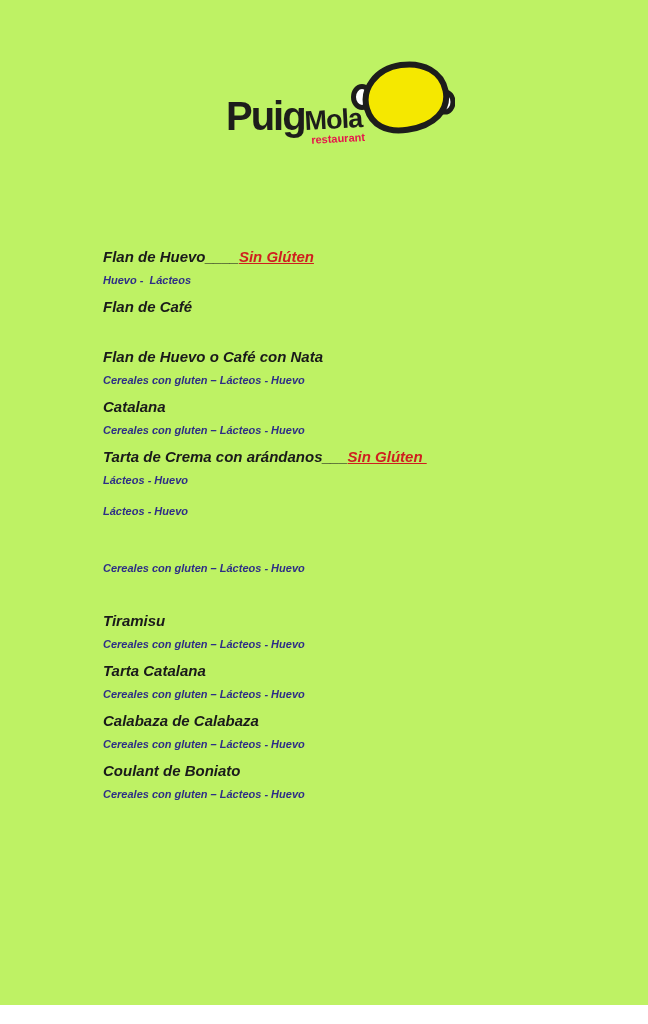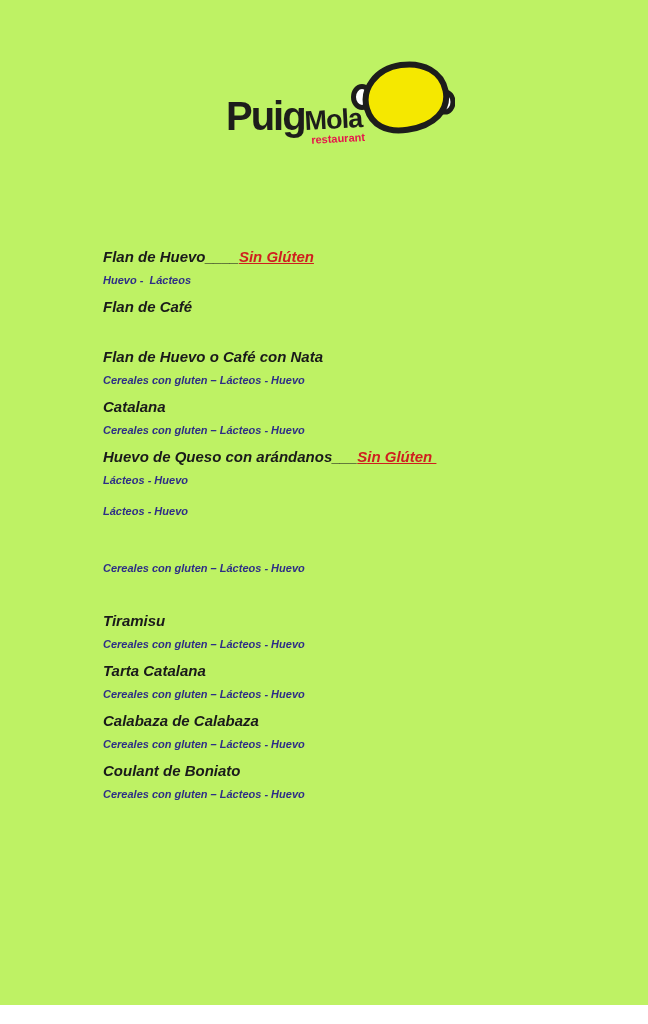--- a/index.html
+++ b/index.html
@@ -69,21 +69,21 @@
     <div class="item-name"><span class="n-bold">Flan de Huevo o Café con Nata</span></div>
     <div class="item-allergens allergens">Cereales con gluten – Lácteos - Huevo</div>
   </div>
 
   <div class="item">
     <div class="item-name"><span class="n-bold">Catalana</span></div>
     <div class="item-allergens allergens">Cereales con gluten – Lácteos - Huevo</div>
   </div>
 
   <div class="item">
-    <div class="item-name"><span class="n-bold">Huevo de Queso con arándanos</span><span class="leader">___</span><span class="sin-gluten">Sin Glúten&nbsp;</span></div>
+    <div class="item-name"><span class="n-bold">Tarta de Crema con arándanos</span><span class="leader">___</span><span class="sin-gluten">Sin Glúten&nbsp;</span></div>
     <div class="item-allergens allergens">Lácteos - Huevo</div>
   </div>
 
   <div class="item">
     <div class="item-allergens allergens">Lácteos - Huevo</div>
   </div>
 
   <div class="item">
     <div class="item-allergens allergens">Cereales con gluten – Lácteos - Huevo</div>
   </div>

